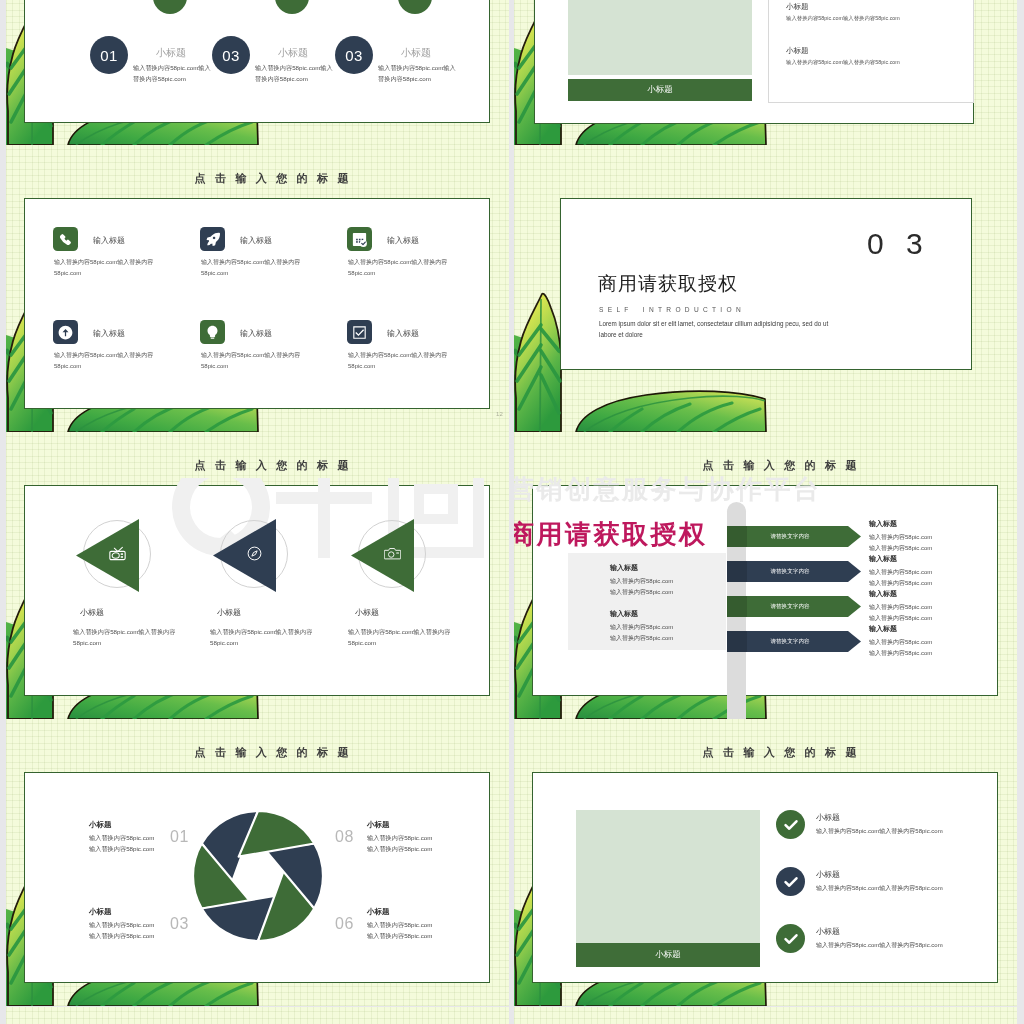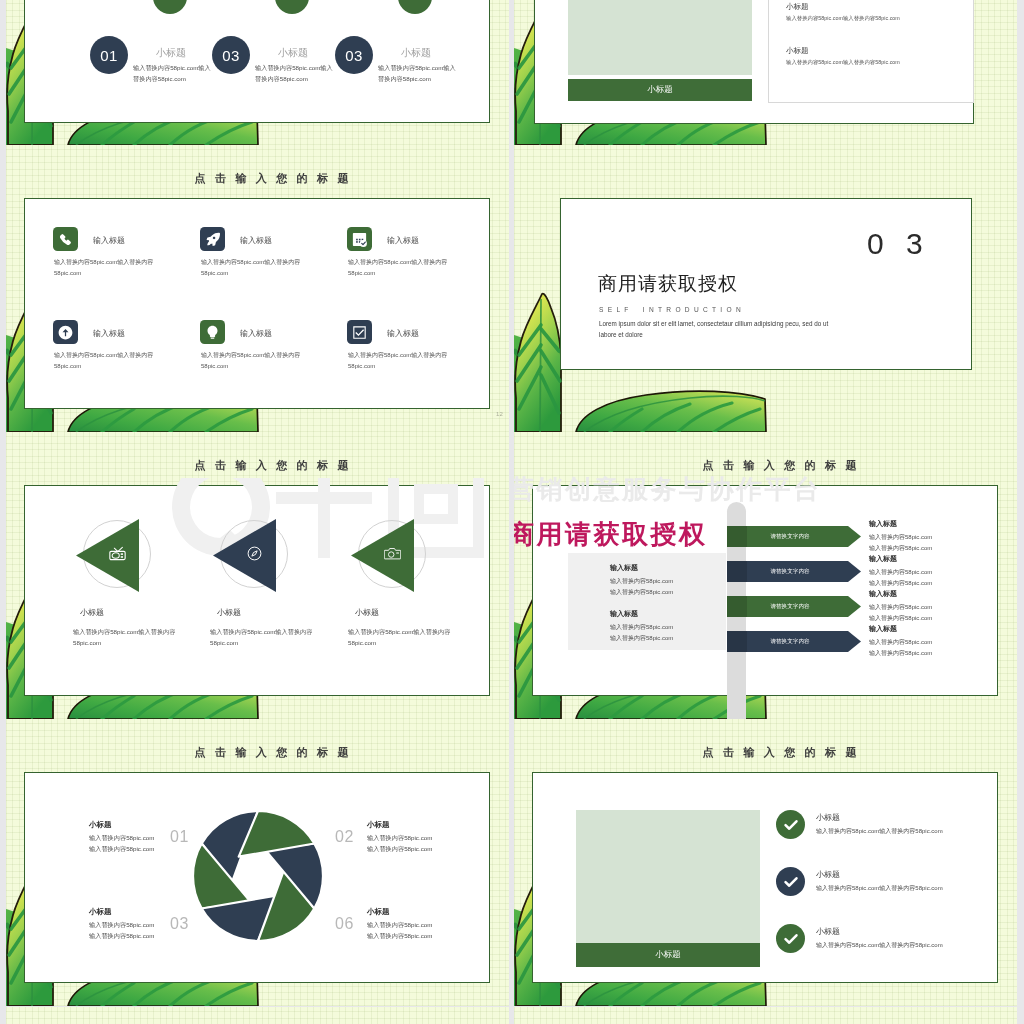--- a/index.html
+++ b/index.html
@@ -577,21 +577,21 @@
           <path d="M 121.29 97.50 A 65.00 65.00 0 0 0 121.29 32.50 L 72.07 38.63 Z" fill="#2f3e52" stroke="#ffffff" stroke-width="2.2" stroke-linejoin="round"></path>
           <path d="M 121.29 32.50 A 65.00 65.00 0 0 0 65.00 0.00 L 45.70 45.70 Z" fill="#3e6c37" stroke="#ffffff" stroke-width="2.2" stroke-linejoin="round"></path>
         </svg></div>
       <div class="ap-t" style="left:83px;top:101px;">小标题</div>
       <div class="ap-d" style="left:83px;top:113px;white-space:pre-line;">输入替换内容58pic.com
 输入替换内容58pic.com</div>
       <div class="ap-n" style="left:164px;top:109px;">01</div>
       <div class="ap-t" style="left:361px;top:101px;">小标题</div>
       <div class="ap-d" style="left:361px;top:113px;white-space:pre-line;">输入替换内容58pic.com
 输入替换内容58pic.com</div>
-      <div class="ap-n" style="left:329px;top:109px;">02</div>
+      <div class="ap-n" style="left:329px;top:109px;">08</div>
       <div class="ap-t" style="left:83px;top:188px;">小标题</div>
       <div class="ap-d" style="left:83px;top:200px;white-space:pre-line;">输入替换内容58pic.com
 输入替换内容58pic.com</div>
       <div class="ap-n" style="left:164px;top:196px;">03</div>
       <div class="ap-t" style="left:361px;top:188px;">小标题</div>
       <div class="ap-d" style="left:361px;top:200px;white-space:pre-line;">输入替换内容58pic.com
 输入替换内容58pic.com</div>
       <div class="ap-n" style="left:329px;top:196px;">06</div>
     </div>
     <div class="slide s8">

